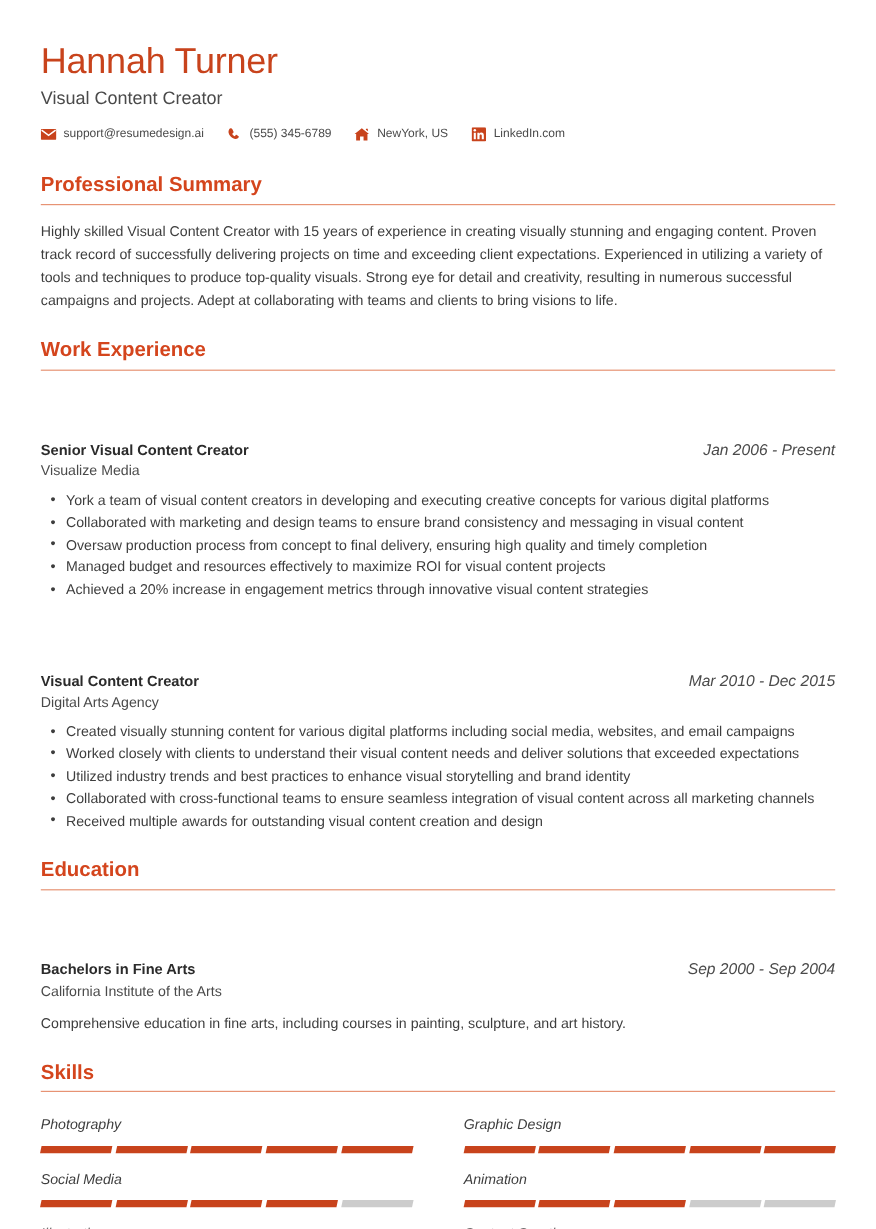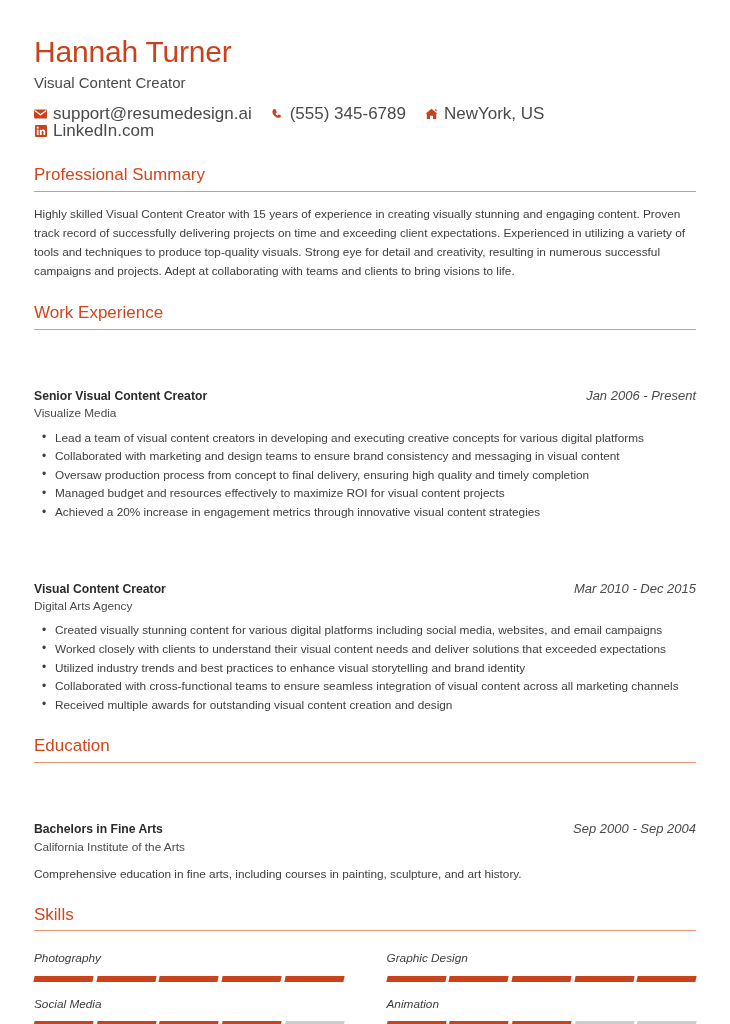--- a/index.html
+++ b/index.html
@@ -36,21 +36,21 @@
     color: #4a4a4a;
     font-weight: normal;
     margin: 0 0 13px 0;
     line-height: 1.2;
   }
   .contact-row {
     display: flex;
     align-items: flex-end;
     flex-wrap: wrap;
     gap: 0px;
-    font-size: 17px;
+    font-size: 10px;
     color: #4a4a4a;
     margin-bottom: 26px;
   }
   .contact-item {
     display: flex;
     align-items: center;
     margin-right: 19px;
     white-space: nowrap;
   }
   .contact-item .ci-text { line-height: 1; }
@@ -63,21 +63,21 @@
     margin-right: 6px;
     color: #C8431C;
     flex: 0 0 auto;
   }
   .ci-icon svg { display: block; }
 
   
   .section { margin-bottom: 22px; }
   .section-title {
     font-size: 17px;
-    font-weight: normal;
+    font-weight: bold;
     color: #D4451D;
     margin: 0 0 6px 0;
     line-height: 1.15;
   }
   .section-rule {
     height: 1px;
     background: #E79374;
     width: 100%;
     margin-bottom: 13px;
   }
@@ -237,21 +237,21 @@
     <h2 class="section-title">Work Experience</h2>
     <div class="section-rule"></div>
     <div id="work-entries">
         <div class="entry">
           <div class="entry-head">
             <div class="entry-title">Senior Visual Content Creator</div>
             <div class="entry-date">Jan 2006 - Present</div>
           </div>
           <div class="entry-org">Visualize Media</div>
           <ul class="bullets">
-            <li>Lead a team of visual content creators in developing and executing creative concepts for various digital platforms</li>
+            <li>York a team of visual content creators in developing and executing creative concepts for various digital platforms</li>
             <li>Collaborated with marketing and design teams to ensure brand consistency and messaging in visual content</li>
             <li>Oversaw production process from concept to final delivery, ensuring high quality and timely completion</li>
             <li>Managed budget and resources effectively to maximize ROI for visual content projects</li>
             <li>Achieved a 20% increase in engagement metrics through innovative visual content strategies</li>
           </ul>
         </div>
         <div class="entry">
           <div class="entry-head">
             <div class="entry-title">Visual Content Creator</div>
             <div class="entry-date">Mar 2010 - Dec 2015</div>

